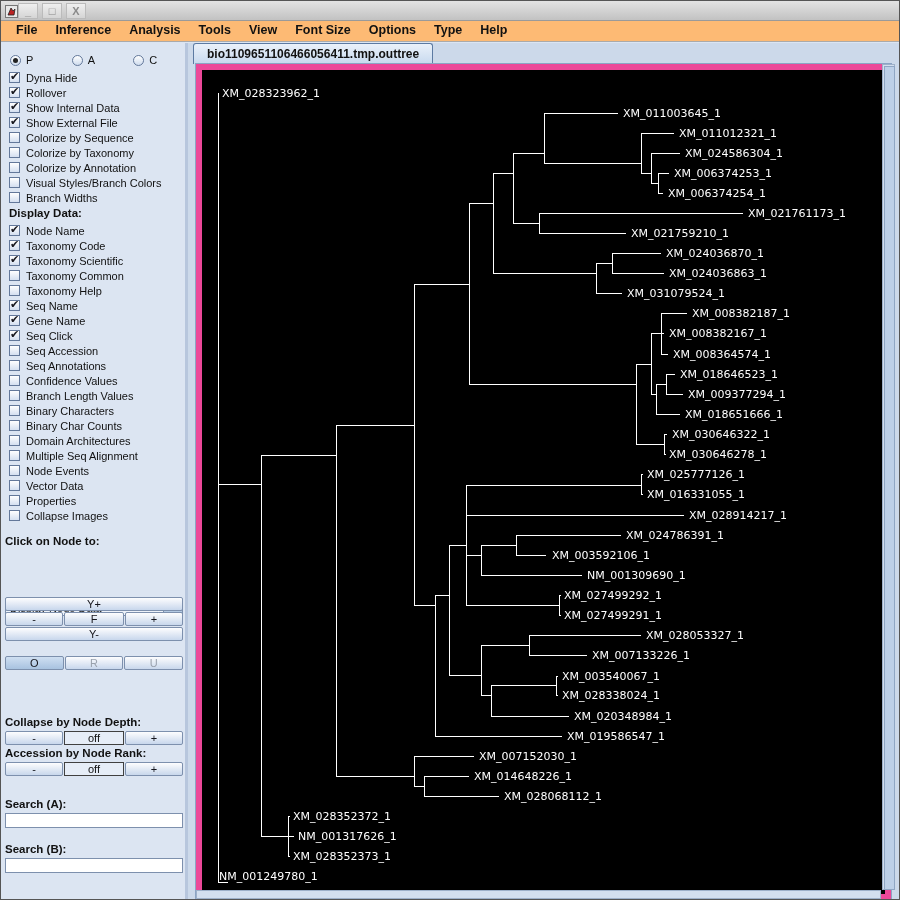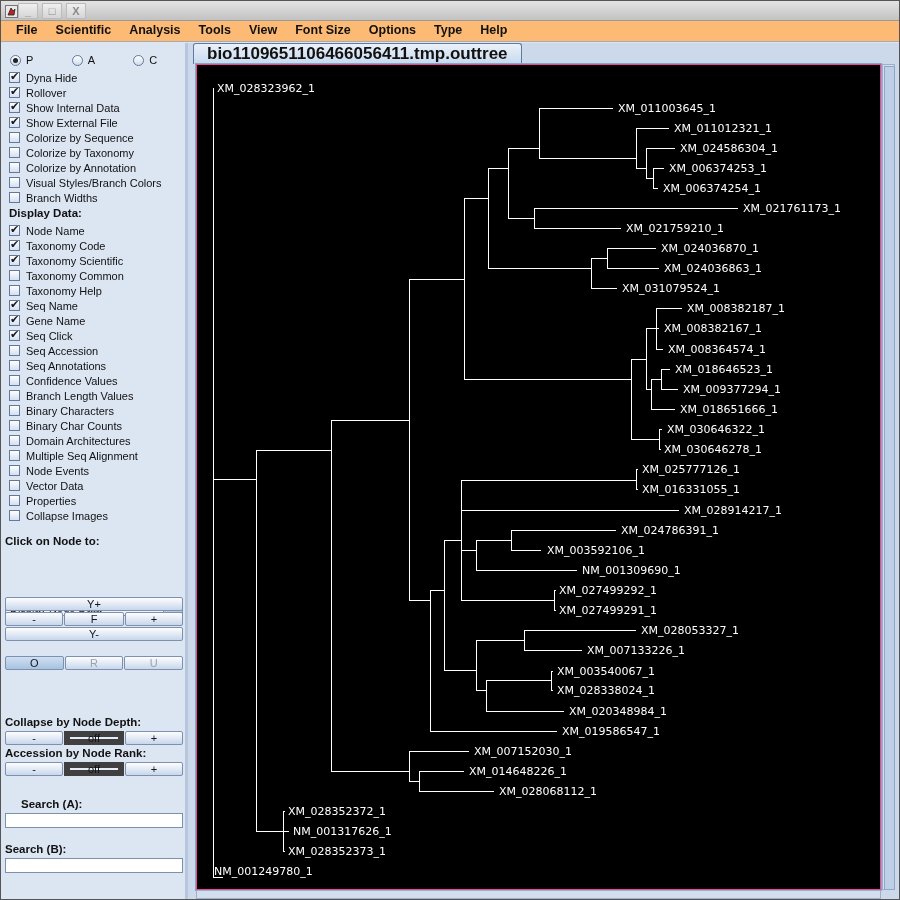--- a/index.html
+++ b/index.html
@@ -32,37 +32,37 @@
   .rdot.sel::after{content:"";position:absolute;left:2px;top:2px;width:5px;height:5px;border-radius:50%;background:#222;}
   .cbox{width:11px;height:11px;border:1px solid #63789a;background:linear-gradient(#fff,#d4dff0);
     box-sizing:border-box;flex:0 0 auto;position:relative;}
   .cbox.checked::after{content:"✔";position:absolute;left:0px;top:-3px;font-size:11px;color:#16161d;}
   .hdr{font-weight:bold;font-size:11.5px;padding-left:4px;}
   .btn{background:linear-gradient(#fdfdfe,#c8d7ec);border:1px solid #7d90ad;border-radius:2px;
     font-size:11px;color:#15151c;display:flex;align-items:center;justify-content:center;
     box-sizing:border-box;cursor:default;}
   .btn.disabled{color:#9aa2ad;}
   .btn.toggled{background:linear-gradient(#cfdff2,#a8c2e0);}
-  .valbox{background:#e6edf7;border:6px solid #404040;font-size:11px;display:flex;
+  .valbox{background:#e6edf7;border:1px solid #404040;font-size:11px;display:flex;
     align-items:center;justify-content:center;box-sizing:border-box;color:#111;}
   .tfield{background:#fff;border:1px solid #7d90ad;box-sizing:border-box;font-size:11px;padding:0 3px;
     font-family:"Liberation Sans",sans-serif;}
   .combo{display:flex;height:17px;}
   .combo-text{flex:1;background:#eef3fa;border:1px solid #7d90ad;border-right:none;display:flex;
     align-items:center;padding-left:4px;font-size:11px;color:#222;box-sizing:border-box;}
   .combo-btn{width:20px;background:linear-gradient(#d9e5f4,#a9c2de);border:1px solid #7d90ad;
     display:flex;align-items:center;justify-content:center;font-size:8px;color:#26384f;box-sizing:border-box;}
   
   .rightpanel{position:absolute;left:187px;top:42px;width:713px;height:858px;background:#ccd9ea;}
   .tab{position:absolute;left:5px;top:0px;height:20px;padding:0 13px;
     background:linear-gradient(#eaf1fa,#c7d9ee);border:1px solid #5c7aa2;border-bottom:none;
     border-radius:3px 3px 0 0;display:flex;align-items:center;
-    font-size:17px;font-weight:bold;color:#111;}
+    font-size:12px;font-weight:bold;color:#111;}
   .canvas-frame{position:absolute;left:8px;top:21px;width:683px;height:824px;background:#000;
-    border:1px solid #ec4899;outline:1px solid #8ba4c4;box-sizing:content-box;}
+    border:6px solid #ec4899;outline:1px solid #8ba4c4;box-sizing:content-box;}
   .vscroll{position:absolute;left:694px;top:21px;width:13px;height:826px;background:#d3dfef;
     border:1px solid #9db0c9;box-sizing:border-box;}
   .vscroll .thumb{position:absolute;left:1px;top:1px;width:9px;height:822px;background:#bdd0e8;border:1px solid #8fa6c4;}
   .hscroll{position:absolute;left:8px;top:847px;width:685px;height:9px;background:#d3dfef;
     border:1px solid #9db0c9;box-sizing:border-box;}
   svg text{font-family:"DejaVu Sans","Liberation Sans",sans-serif;font-size:11px;fill:#fff;}
   svg line{stroke:#fff;stroke-width:1;shape-rendering:crispEdges;}
 </style>
 </head>
 <body>
@@ -78,21 +78,21 @@
     </span>
     <span class="winbtns">
       <span class="winbtn">_</span>
       <span class="winbtn">□</span>
       <span class="winbtn">X</span>
     </span>
   </div>
 
   <div class="menubar" id="menubar">
       <span class="menu-item">File</span>
-      <span class="menu-item">Scientific</span>
+      <span class="menu-item">Inference</span>
       <span class="menu-item">Analysis</span>
       <span class="menu-item">Tools</span>
       <span class="menu-item">View</span>
       <span class="menu-item">Font Size</span>
       <span class="menu-item">Options</span>
       <span class="menu-item">Type</span>
       <span class="menu-item">Help</span>
     </div>
 
   <div class="sidebar">
@@ -248,21 +248,21 @@
         <div class="btn disabled" style="flex: 1 1 0%;">U</div>
       </div>
     <div class="abs hdr" style="left:0;top:673px;">Collapse by Node Depth:</div>
     <div class="abs btn" style="left:4px;top:688px;width:58px;height:14px;">-</div>
     <div class="abs valbox" style="left:63px;top:688px;width:60px;height:14px;">off</div>
     <div class="abs btn" style="left:124px;top:688px;width:58px;height:14px;">+</div>
     <div class="abs hdr" style="left:0;top:704px;">Accession by Node Rank:</div>
     <div class="abs btn" style="left:4px;top:719px;width:58px;height:14px;">-</div>
     <div class="abs valbox" style="left:63px;top:719px;width:60px;height:14px;">off</div>
     <div class="abs btn" style="left:124px;top:719px;width:58px;height:14px;">+</div>
-    <div class="abs hdr" style="left:16px;top:755px;">Search (A):</div>
+    <div class="abs hdr" style="left:0;top:755px;">Search (A):</div>
     <input class="abs tfield" style="left: 4px; top: 770px; width: 178px; height: 15px;" value="">
     <div class="abs hdr" style="left:0;top:800px;">Search (B):</div>
     <input class="abs tfield" style="left: 4px; top: 815px; width: 178px; height: 15px;" value="">
   </div>
 
   <div class="rightpanel">
     <div class="tab">bio1109651106466056411.tmp.outtree</div>
     <div class="canvas-frame">
       <svg id="tree-svg" width="683" height="824" viewBox="196 63 683 824">
           <line x1="212.5" x2="212.5" y1="86" y2="875"></line>

